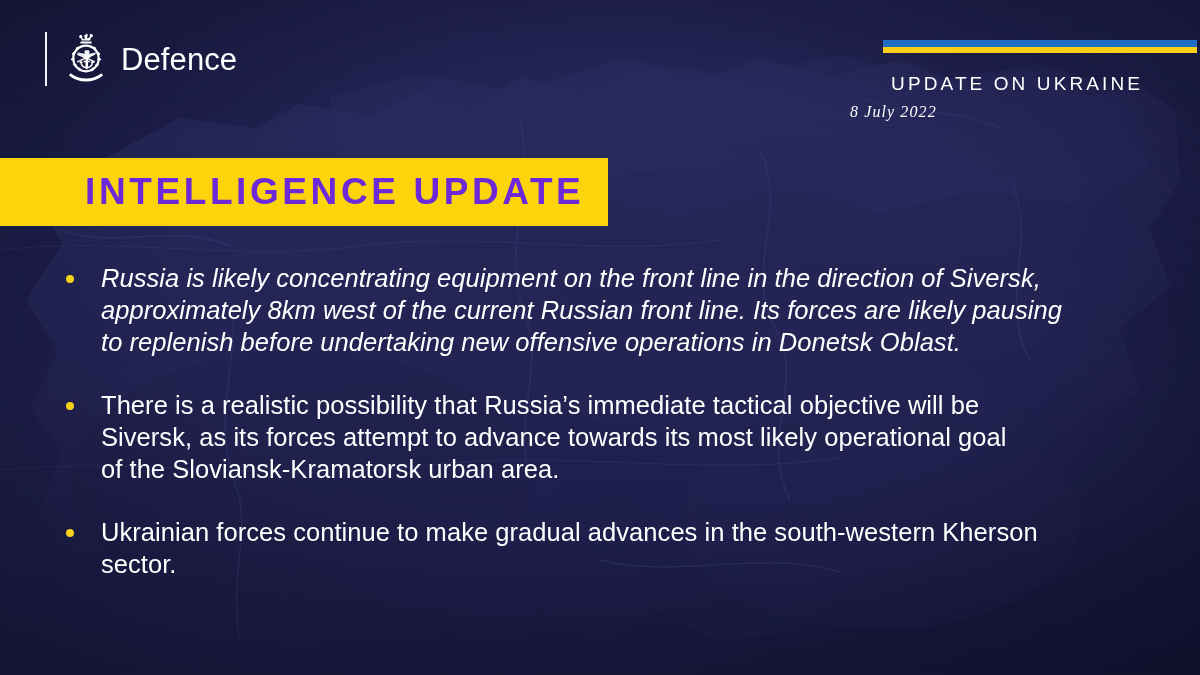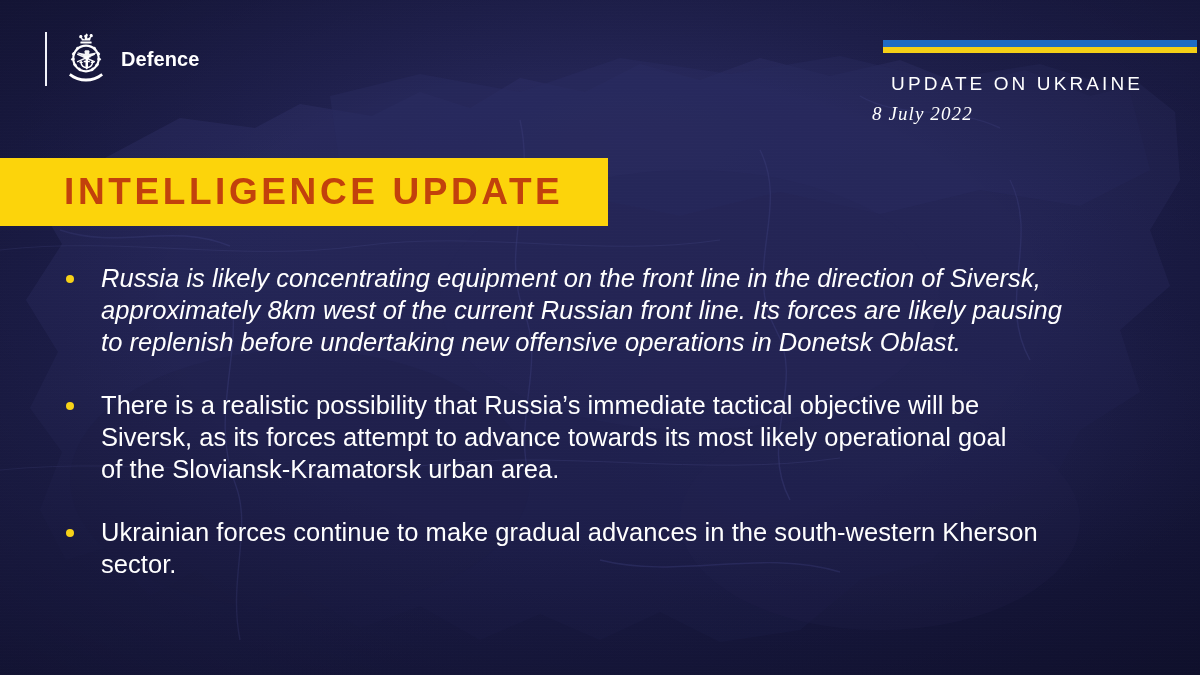--- a/index.html
+++ b/index.html
@@ -61,23 +61,23 @@
     width: 2px;
     height: 54px;
     background: #f2f3fa;
     margin-right: 17px;
     flex: none;
   }
   .crest { width: 44px; height: 54px; flex: none; margin-right: 13px; }
   .crest svg { display: block; width: 100%; height: 100%; }
   .logo-text {
     color: #ffffff;
-    font-size: 20px;
+    font-size: 31px;
     line-height: 29px;
-    font-weight: 700;
+    font-weight: 400;
     letter-spacing: .1px;
     white-space: nowrap;
   }
 
   .flag-bar {
     position: absolute;
     left: 883px;
     top: 40px;
     width: 314px;
     height: 13px;
@@ -90,44 +90,44 @@
     right: 57px;
     top: 73px;
     color: #ffffff;
     font-size: 19px;
     letter-spacing: 3.1px;
     font-weight: 400;
     white-space: nowrap;
   }
   .update-date {
     position: absolute;
-    left: 872px;
+    left: 850px;
     top: 103px;
     color: #ffffff;
     font-family: "Liberation Serif", serif;
     font-style: italic;
-    font-size: 19px;
+    font-size: 16px;
     letter-spacing: 1.1px;
     white-space: nowrap;
   }
 
   
   .banner {
     position: absolute;
     left: 0;
     top: 158px;
     width: 608px;
     height: 68px;
     background: #fcd40b;
     display: flex;
     align-items: center;
   }
   .banner-text {
-    margin-left: 64px;
-    color: #c2410c;
+    margin-left: 85px;
+    color: #6d28d9;
     font-size: 37px;
     font-weight: bold;
     letter-spacing: 3.6px;
     white-space: nowrap;
   }
 
   
   .bullets {
     position: absolute;
     left: 66px;

